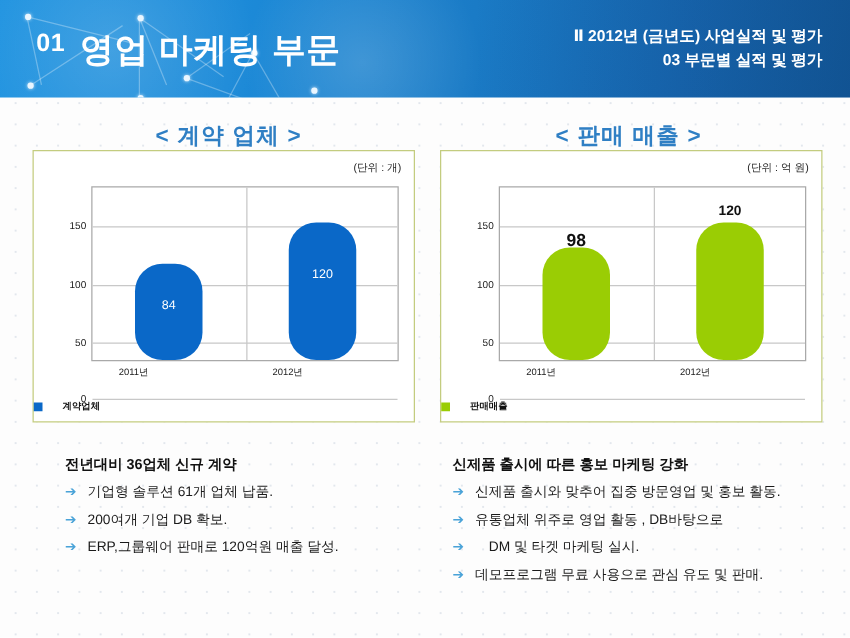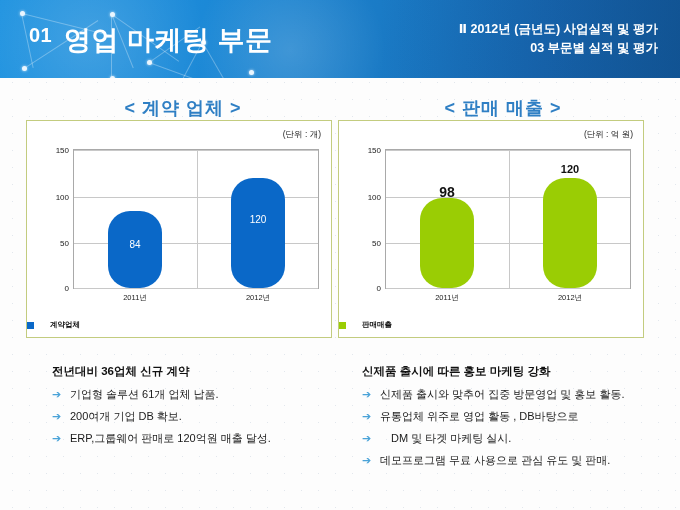--- a/index.html
+++ b/index.html
@@ -108,21 +108,21 @@
   .chart-panel {
     position: absolute;
     top: 120px;
     width: 306px;
     height: 218px;
     background: #ffffff;
     border: 1px solid #c3cc7f;
     box-sizing: border-box;
   }
   #chart-panel-left { left: 26px; }
-  #chart-panel-right { left: 338px; }
+  #chart-panel-right { left: 352px; }
 
   .unit-label {
     position: absolute;
     right: 10px; top: 8px;
     font-size: 8.5px;
     color: #222222;
     white-space: nowrap;
   }
 
   .plot {
@@ -130,20 +130,21 @@
     left: 46px; top: 28px;
     width: 246px; height: 140px;
     border: 1px solid #a9a9a9;
     box-sizing: border-box;
   }
   .gridline {
     position: absolute;
     left: 0; right: 0;
     height: 1px;
     background: #c8c8c8;
+    margin-top: 31px;
   }
   .vdiv {
     position: absolute;
     top: 0; bottom: 0;
     width: 1px;
     background: #c8c8c8;
   }
   .ytick {
     position: absolute;
     right: 100%;
@@ -175,21 +176,21 @@
     text-align: center;
     font-size: 14px;
     color: #111111;
     font-weight: bold;
   }
   .xtick {
     position: absolute;
     top: 100%;
     margin-top: 5px;
     width: 80px;
-    text-align: center;
+    text-align: left;
     font-size: 7.5px;
     color: #1a1a1a;
     white-space: nowrap;
   }
   .legend {
     position: absolute;
     left: 0; right: 0;
     bottom: 7px;
     display: flex;
     align-items: center;

